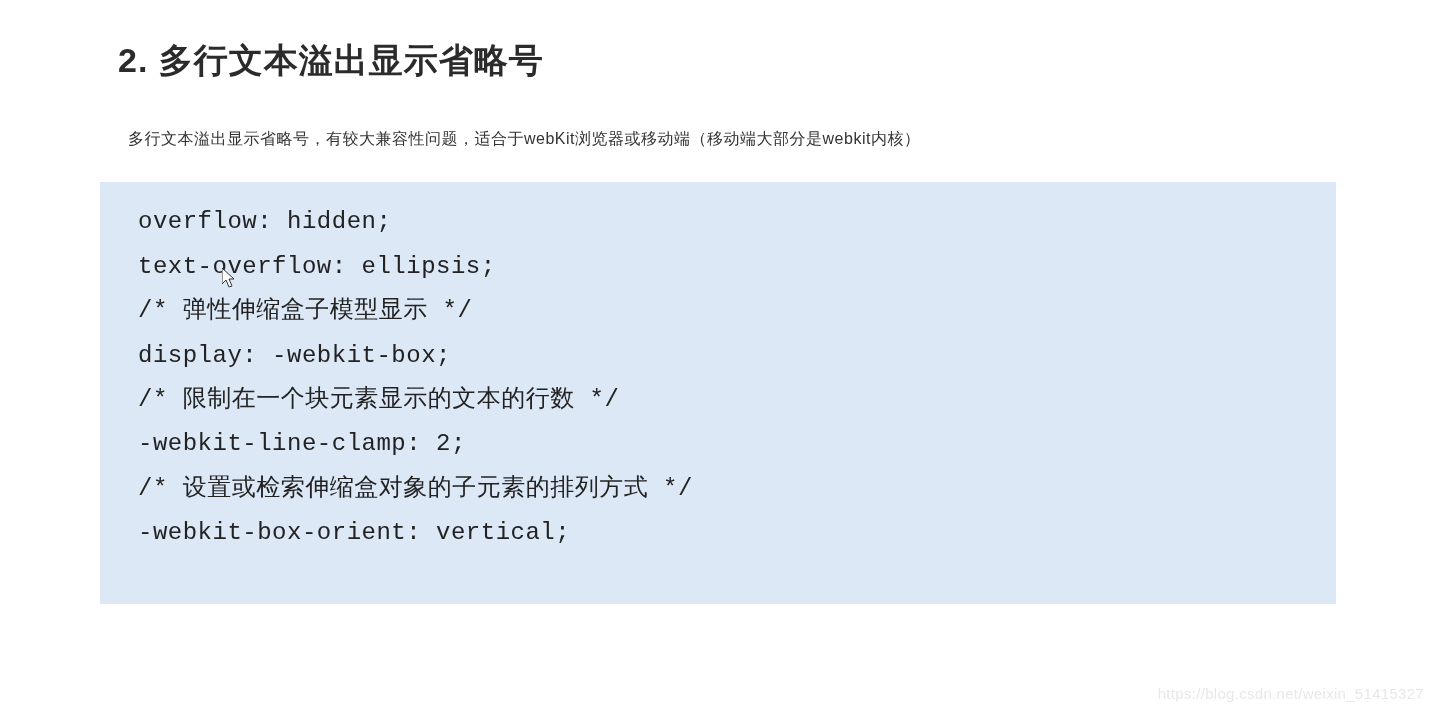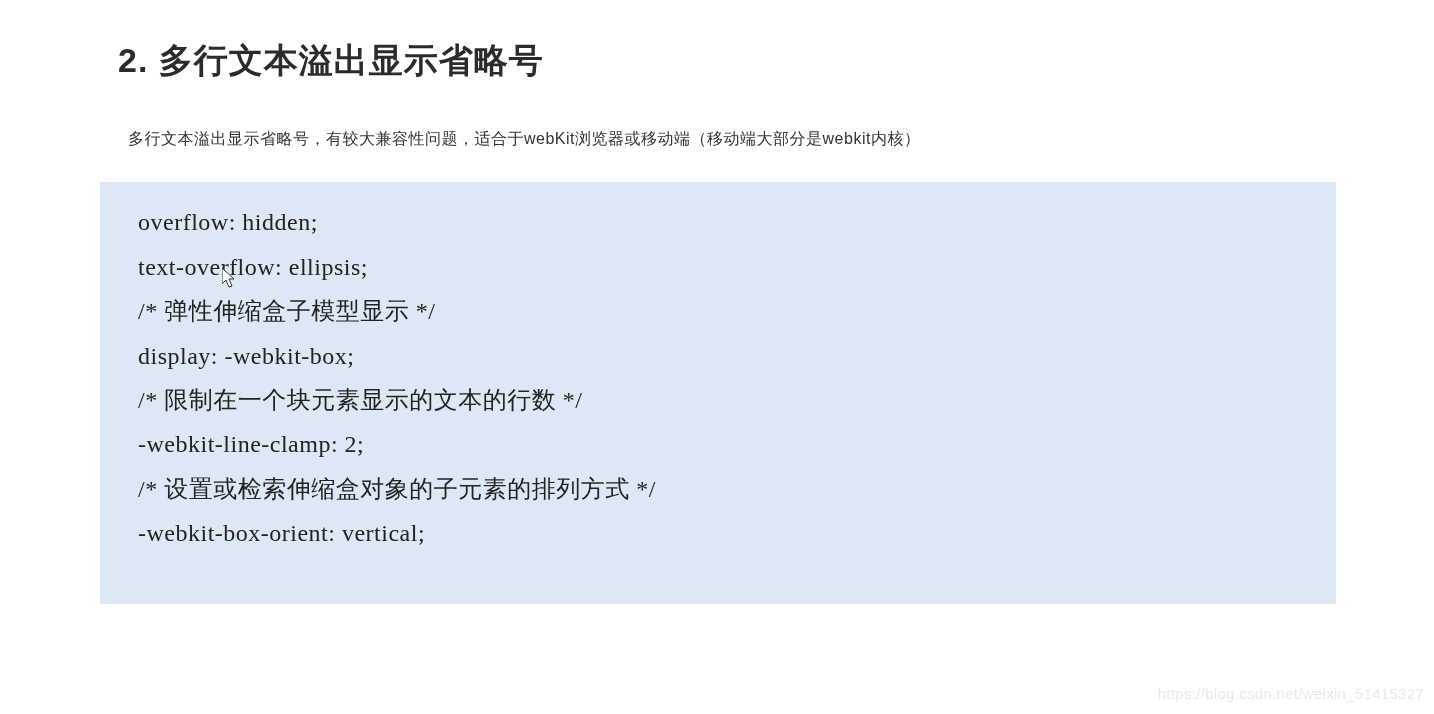--- a/index.html
+++ b/index.html
@@ -31,21 +31,21 @@
       line-height: 1.9;
       margin-left: 10px;
       margin-bottom: 28px;
       letter-spacing: 0.5px;
     }
     .code-block {
       background: #dce8f6;
       padding: 18px 26px 48px 38px;
       margin-left: -18px;
       margin-right: -2px;
-      font-family: Liberation Serif, serif;
+      font-family: Liberation Mono, monospace;
       font-size: 24px;
       color: #222;
       line-height: 1.85;
       letter-spacing: 0.5px;
       white-space: pre;
     }
     .watermark {
       position: absolute;
       bottom: 12px;
       right: 10px;

